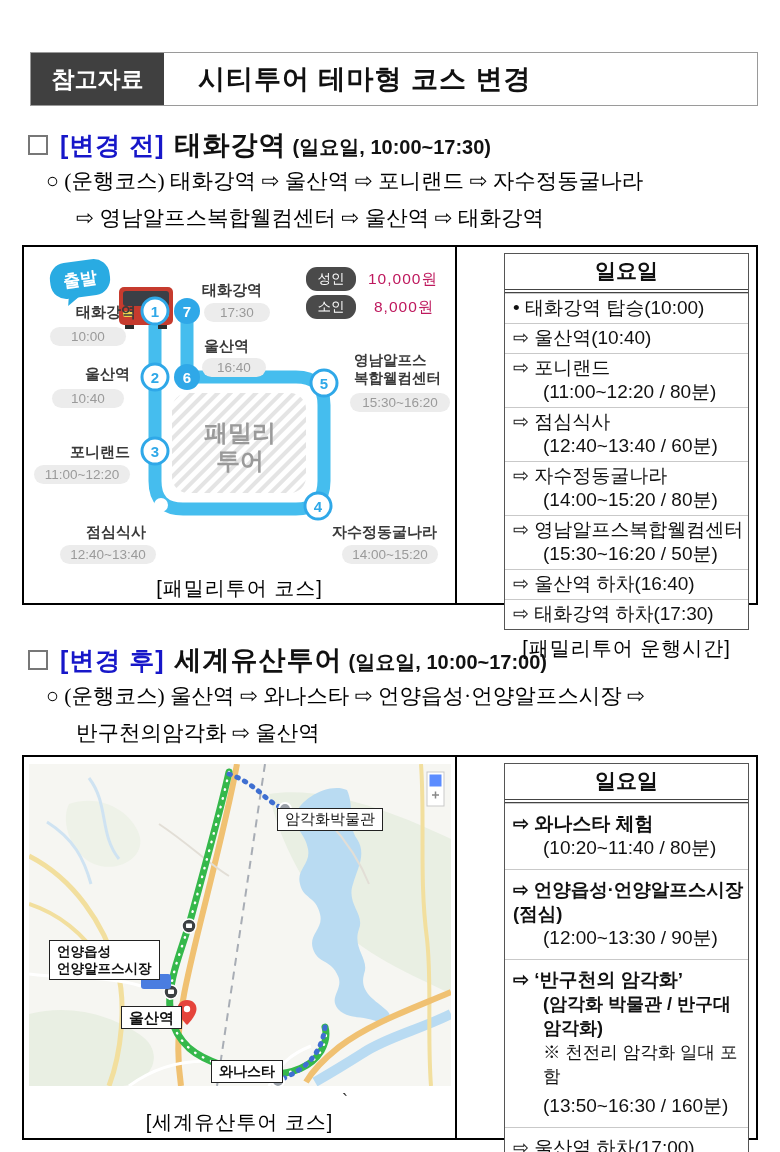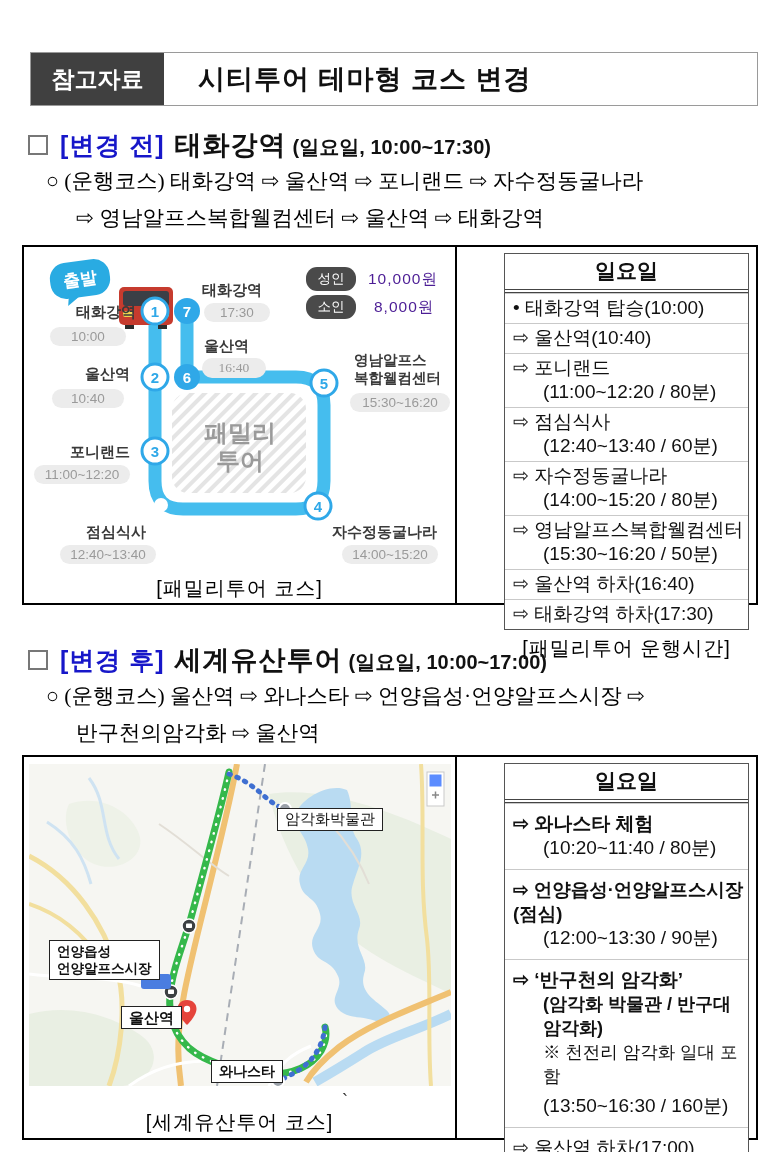--- a/index.html
+++ b/index.html
@@ -39,21 +39,21 @@
 
   
   .diag{position:absolute;left:0;top:6px;width:433px;height:318px;}
   .diag svg{position:absolute;left:0;top:0;}
   .plabel{position:absolute;font-size:15px;font-weight:bold;color:#3a3a3a;white-space:nowrap;}
   .pill{position:absolute;background:#ececec;color:#9a9a9a;font-size:13.5px;border-radius:11px;text-align:center;padding:2px 0;white-space:nowrap;}
   .bubble{position:absolute;left:26px;top:8px;width:60px;height:36px;background:#29abe2;color:#fff;font-weight:bold;font-size:17px;border-radius:16px 16px 16px 16px;display:flex;align-items:center;justify-content:center;transform:rotate(-8deg);}
   .bubble:after{content:"";position:absolute;left:16px;bottom:-9px;border:8px solid transparent;border-top-color:#29abe2;border-left-color:#29abe2;transform:rotate(12deg);}
   .price{position:absolute;display:flex;align-items:center;}
   .price .pb{background:#4a4a4a;color:#fff;font-size:13.5px;border-radius:11px;width:50px;text-align:center;padding:3px 0;}
-  .price .pv{color:#4c1d95;font-size:15.5px;margin-left:12px;letter-spacing:1px;}
+  .price .pv{color:#be185d;font-size:15.5px;margin-left:12px;letter-spacing:1px;}
 
   
   .mapwrap{position:absolute;left:5px;top:7px;width:422px;height:322px;background:#f6f6f2;}
   .mlabel{position:absolute;background:#fff;border:1px solid #222;padding:2px 7px;font-size:14.5px;font-weight:bold;white-space:nowrap;line-height:17px;z-index:3;}
   .mlabel.serif{font-family:"Liberation Serif",serif;font-weight:normal;font-size:15px;}
   .stray{position:absolute;font-size:18px;color:#333;}
 </style>
 </head>
 <body>
 
@@ -127,21 +127,21 @@
       <div class="price" style="left:282px;top:42px;">
         <span class="pb">소인</span>
         <span class="pv" style="margin-left:18px;">8,000원</span>
       </div>
 
       <div class="plabel" style="left:20px;top:50px;width:92px;text-align:right;">태화강역</div>
       <div class="pill" style="left:26px;top:74px;width:76px;">10:00</div>
       <div class="plabel" style="left:178px;top:28px;">태화강역</div>
       <div class="pill" style="left:180px;top:50px;width:66px;">17:30</div>
       <div class="plabel" style="left:180px;top:84px;">울산역</div>
-      <div class="pill" style="left:178px;top:105px;width:64px;font-family:Liberation Serif, serif;">16:40</div>
+      <div class="pill" style="left:178px;top:105px;width:64px;">16:40</div>
       <div class="plabel" style="left:40px;top:112px;width:66px;text-align:right;">울산역</div>
       <div class="pill" style="left:28px;top:136px;width:72px;">10:40</div>
       <div class="plabel" style="left:330px;top:98px;font-size:14.5px;">영남알프스</div>
       <div class="plabel" style="left:330px;top:116px;font-size:14.5px;">복합웰컴센터</div>
       <div class="pill" style="left:326px;top:140px;width:100px;">15:30~16:20</div>
       <div class="plabel" style="left:34px;top:190px;width:72px;text-align:right;">포니랜드</div>
       <div class="pill" style="left:10px;top:212px;width:96px;">11:00~12:20</div>
       <div class="plabel" style="left:62px;top:270px;">점심식사</div>
       <div class="pill" style="left:36px;top:292px;width:96px;">12:40~13:40</div>
       <div class="plabel" style="left:308px;top:270px;">자수정동굴나라</div>

